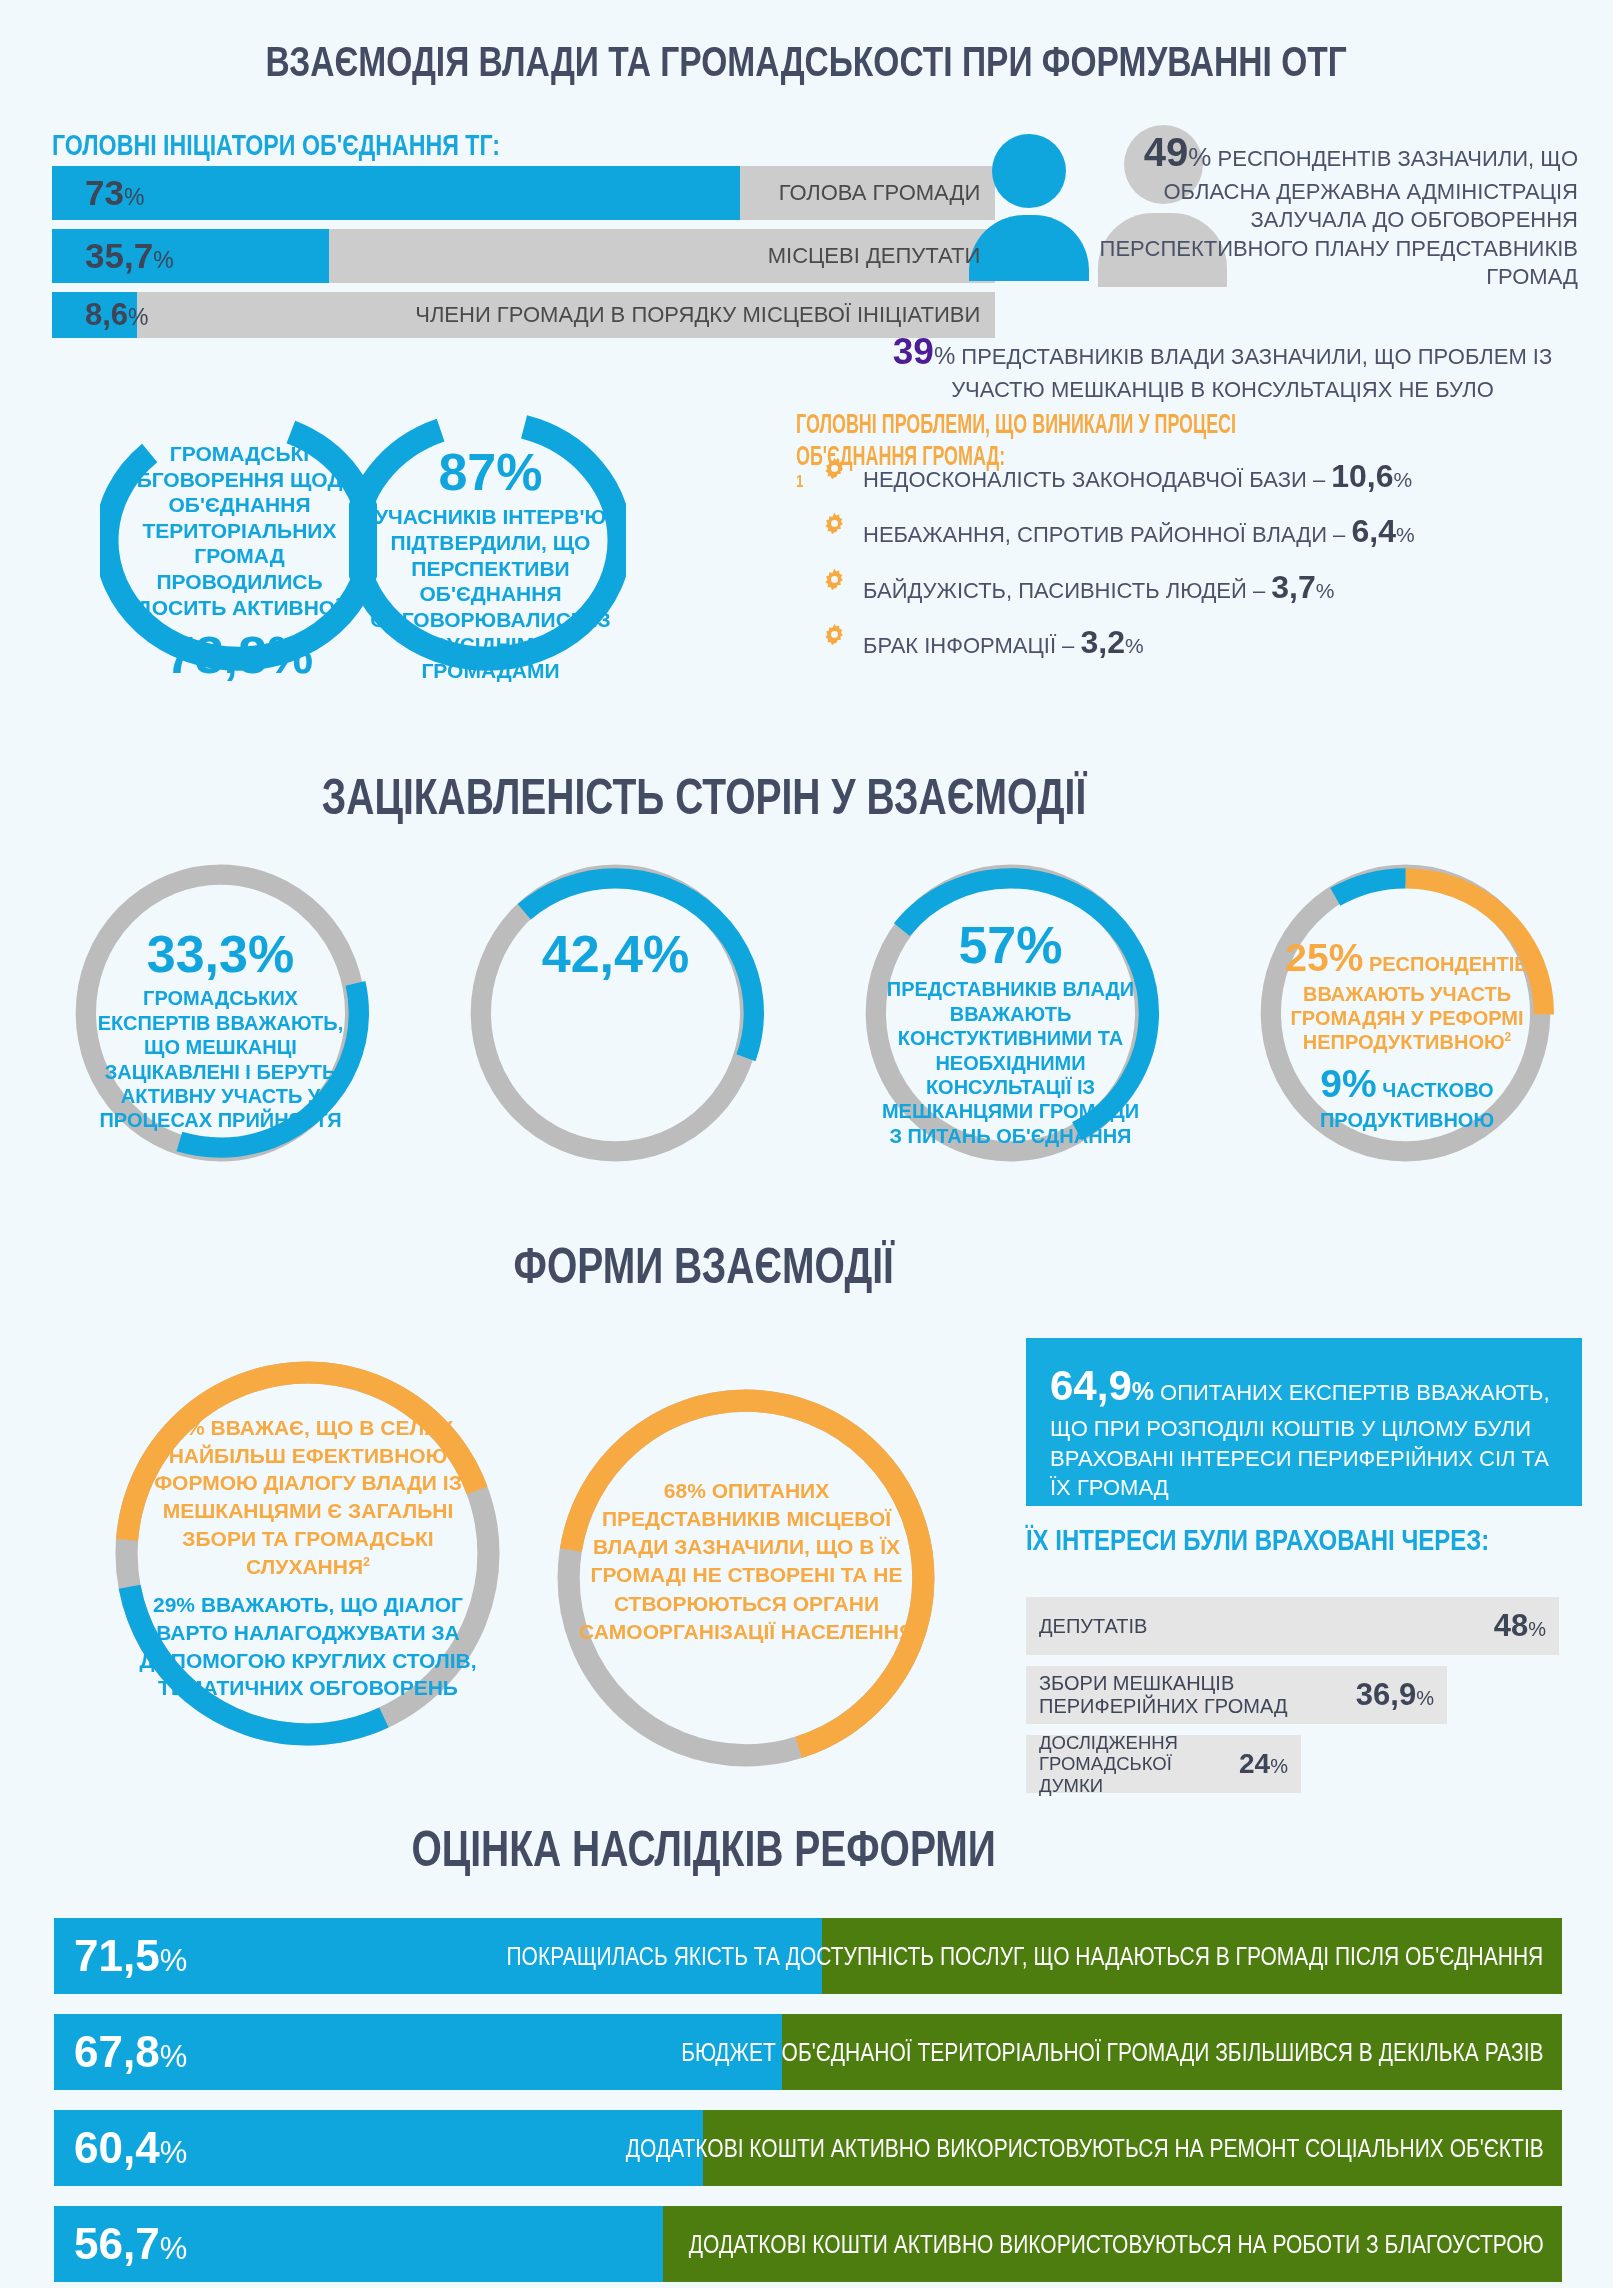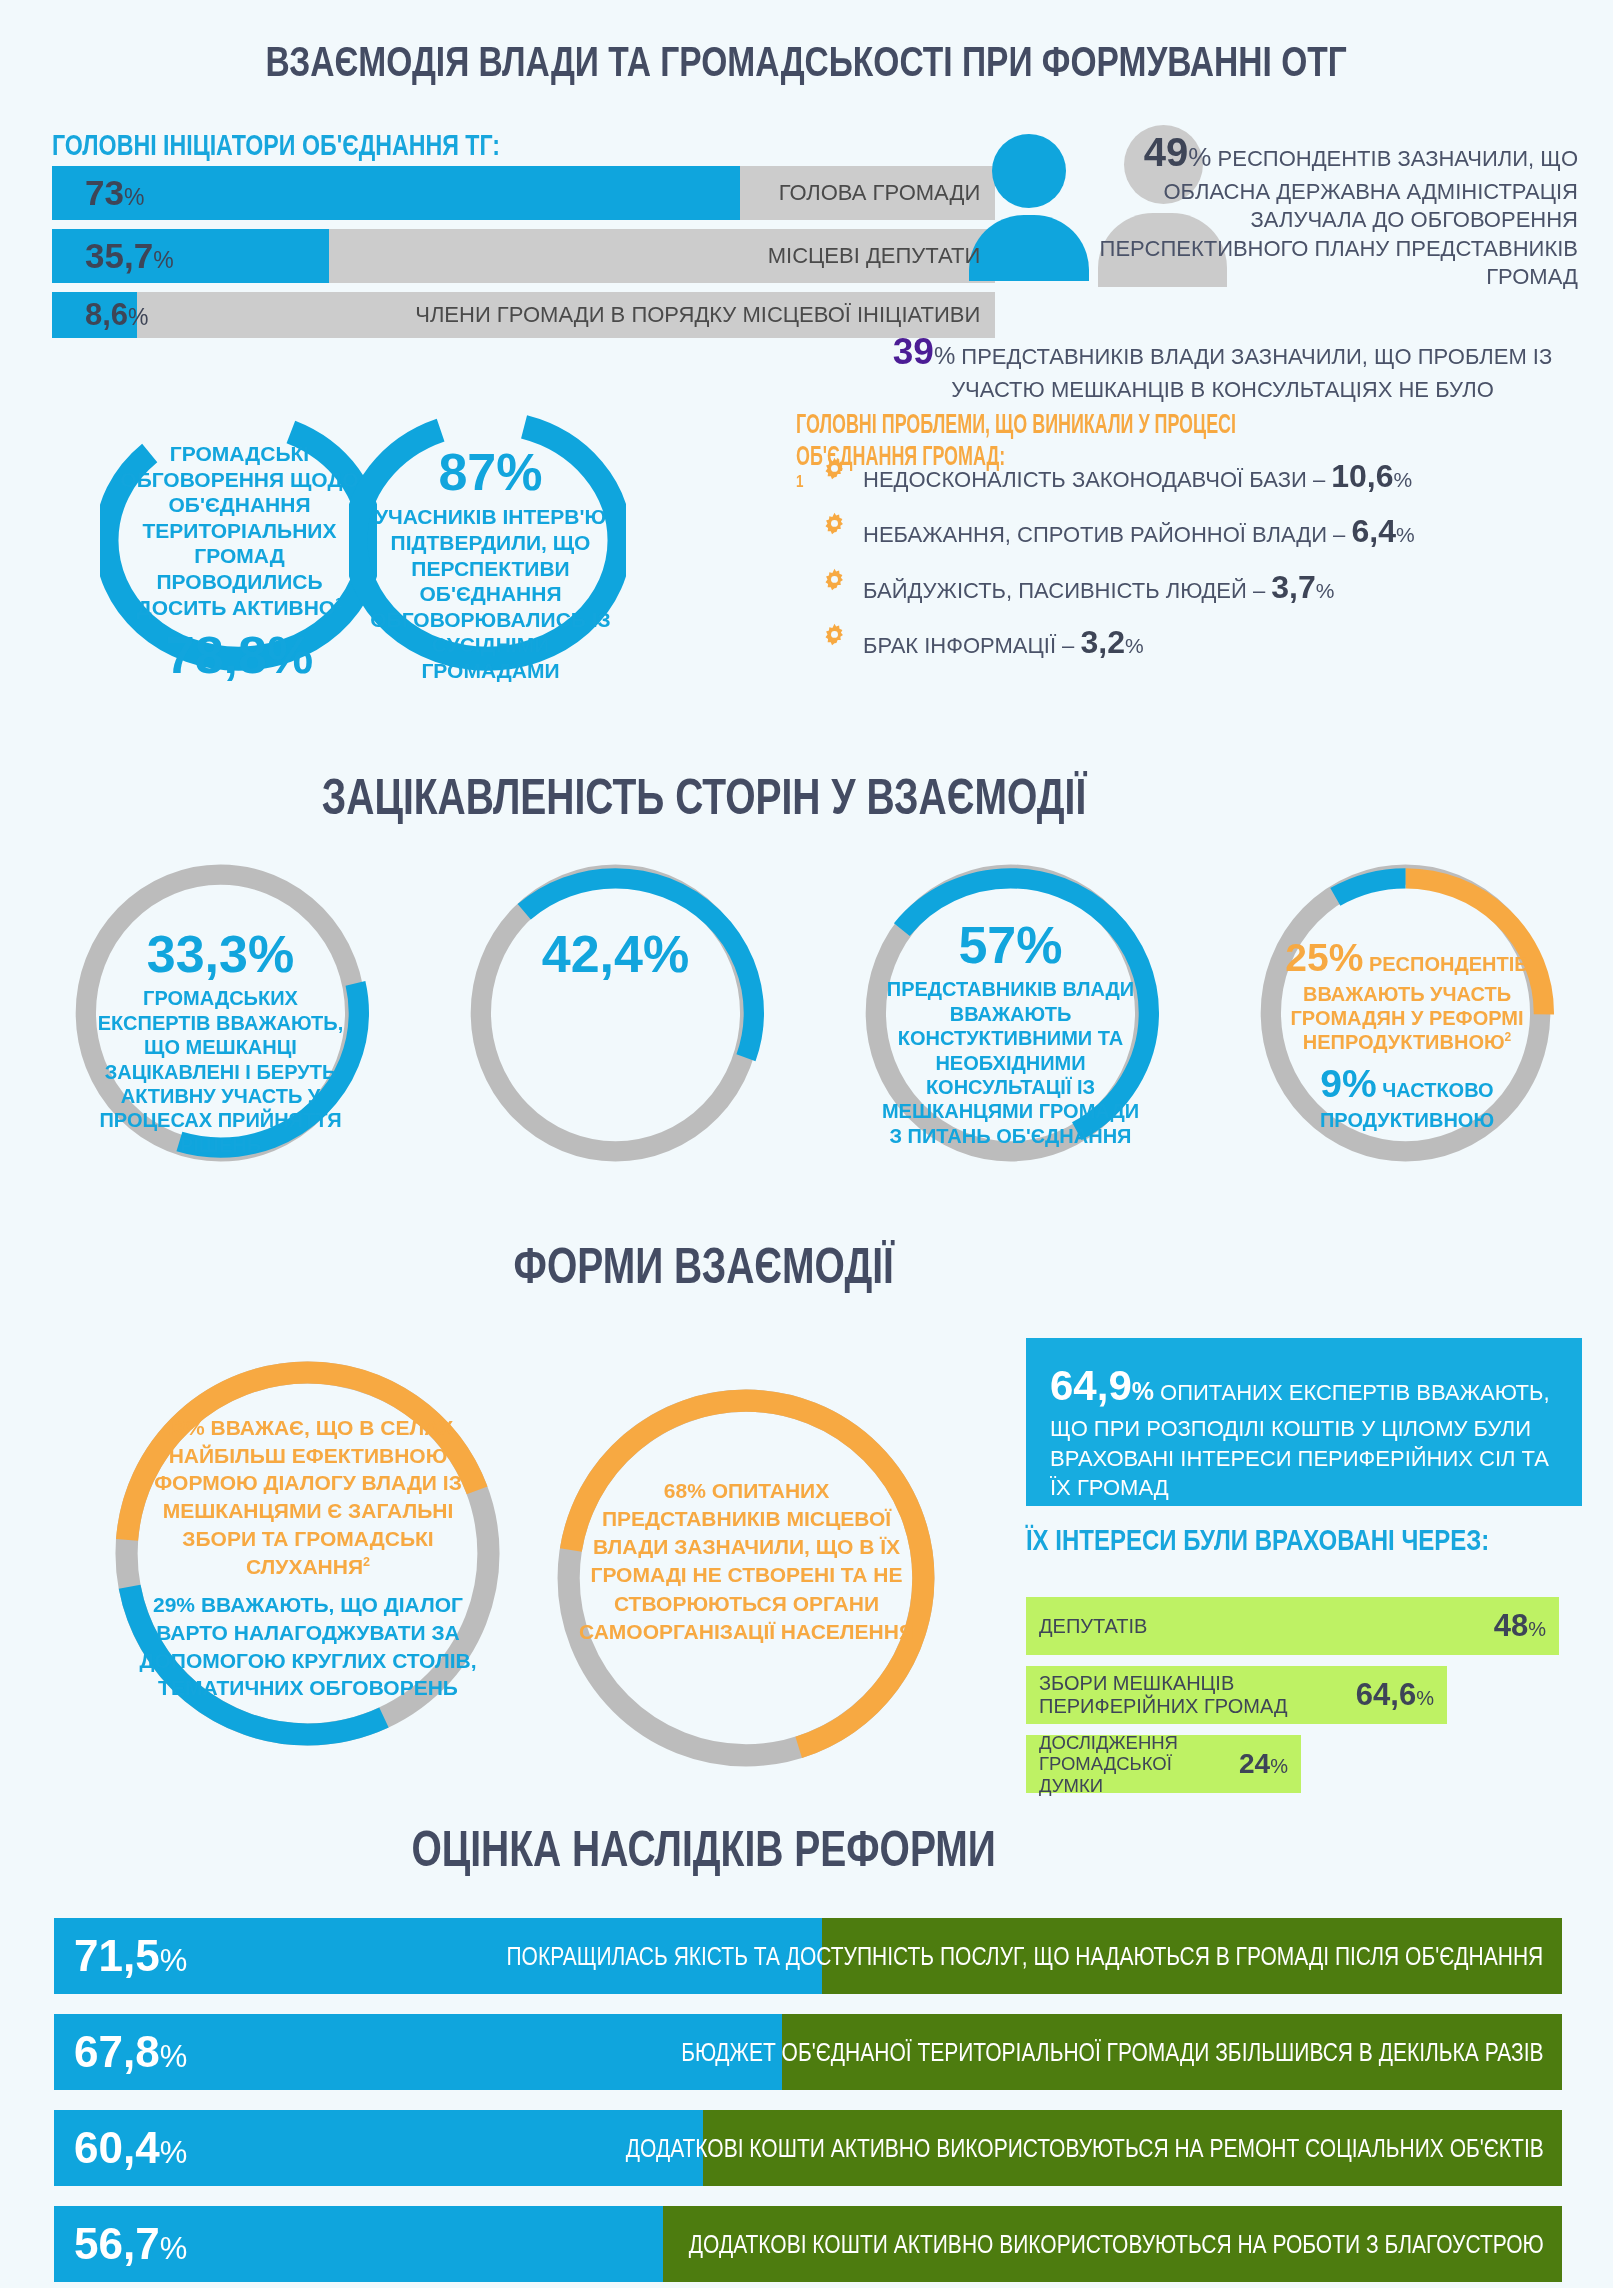--- a/index.html
+++ b/index.html
@@ -76,21 +76,21 @@
 
   
   .bluebox{
     position:absolute;background:#17ace0;color:#ffffff;
     font-size:22px;line-height:1.34;text-transform:uppercase;padding:20px 24px 24px 24px;
     box-sizing:border-box;
   }
   .bluebox .big{font-size:42px;font-weight:bold;}
 
   
-  .gbar{position:absolute;background:#bef264;display:flex;align-items:center;}
+  .gbar{position:absolute;background:#e5e5e5;display:flex;align-items:center;}
   .gbar .name{
     font-size:20px;color:#3e4557;text-transform:uppercase;line-height:1.15;
     padding-left:13px;flex:1;
   }
   .gbar .num{font-size:31px;font-weight:bold;color:#3e4557;padding-right:13px;white-space:nowrap;}
   .gbar .num i{font-style:normal;font-size:20px;font-weight:normal;}
 
   
   .bbar{position:absolute;height:76px;background:#4d7c0f;}
   .bbar .fill{position:absolute;left:0;top:0;height:100%;background:#0fa5dd;}
@@ -284,21 +284,21 @@
 <div class="blue-head" style="left:1026px;top:1523px;font-size:30px;">
   <span>ЇХ ІНТЕРЕСИ БУЛИ ВРАХОВАНІ ЧЕРЕЗ:</span>
 </div>
 
 <div class="gbar" style="left:1026px;top:1597px;width:533px;height:58px;">
   <div class="name">ДЕПУТАТІВ</div>
   <div class="num"><span>48</span><i>%</i></div>
 </div>
 <div class="gbar" style="left:1026px;top:1666px;width:421px;height:58px;">
   <div class="name">ЗБОРИ МЕШКАНЦІВ ПЕРИФЕРІЙНИХ ГРОМАД</div>
-  <div class="num"><span>64,6</span><i>%</i></div>
+  <div class="num"><span>36,9</span><i>%</i></div>
 </div>
 <div class="gbar" style="left:1026px;top:1735px;width:275px;height:58px;">
   <div class="name" style="font-size:18.5px;">ДОСЛІДЖЕННЯ ГРОМАДСЬКОЇ ДУМКИ</div>
   <div class="num" style="font-size:28px;"><span>24</span><i>%</i></div>
 </div>
 
 <div class="sec-title" style="top:1820px;">
   <span>ОЦІНКА НАСЛІДКІВ РЕФОРМИ</span>
 </div>
 

